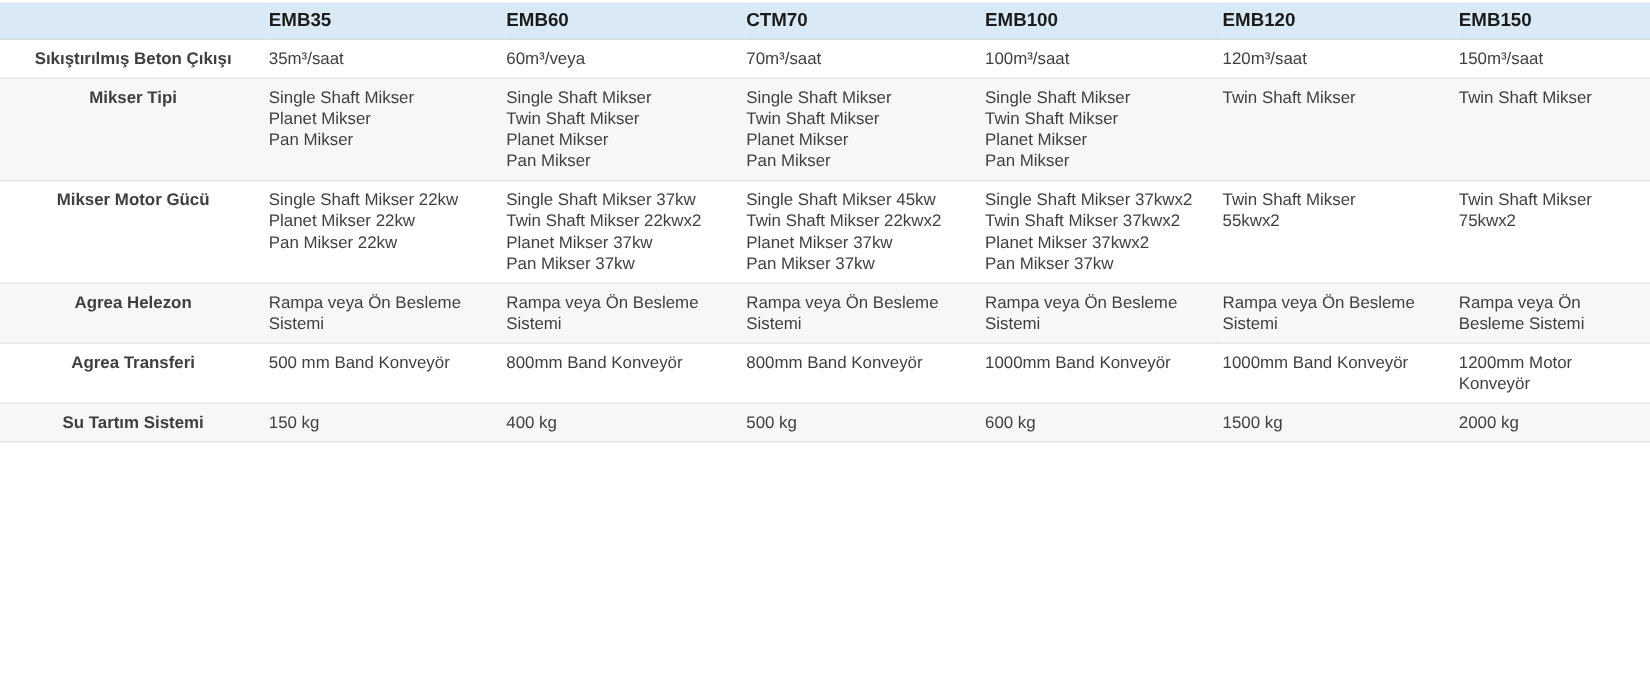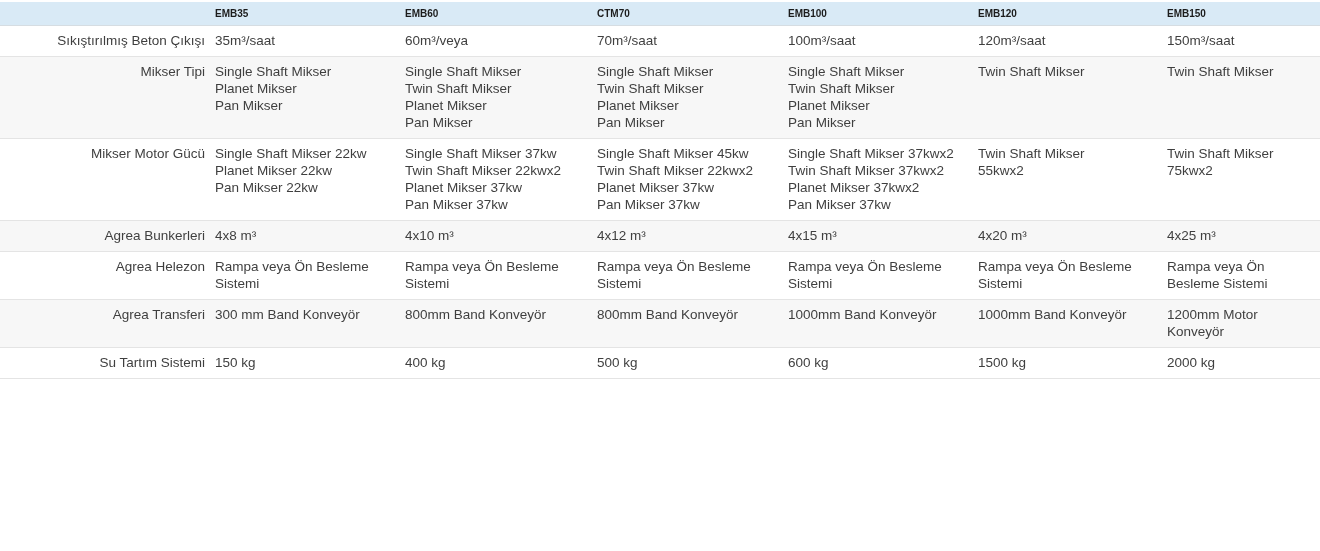--- a/index.html
+++ b/index.html
@@ -31,26 +31,26 @@
   table.spec col.c5{width:189px;}
   table.spec col.c6{width:153px;}
   thead th{
     background:var(--header-bg);
     color:var(--header-text);
     font-weight:bold;
     text-align:left;
     vertical-align:middle;
     padding:6px 4px 6px 0;
     border-bottom:1px solid var(--header-border);
-    font-size:10px;
+    font-size:15px;
   }
   thead th.rowlabel{padding-left:8px;}
   tbody th.rowlabel{
-    font-weight:normal;
-    text-align:right;
+    font-weight:bold;
+    text-align:center;
     vertical-align:top;
     padding:6px 10px 7px 8px;
     line-height:17px;
     margin-left:17px;
   }
   tbody td{
     vertical-align:top;
     padding:6px 4px 7px 0;
     line-height:17px;
     white-space:pre-line;
@@ -129,40 +129,31 @@
           <td>Single Shaft Mikser 37kwx2
 Twin Shaft Mikser 37kwx2
 Planet Mikser 37kwx2
 Pan Mikser 37kw</td>
           <td>Twin Shaft Mikser
 55kwx2</td>
           <td>Twin Shaft Mikser
 75kwx2</td>
         </tr>
         <tr>
-          <th class="rowlabel">Agrea Bunkerleri</th>
-          <td>4x8 m³</td>
-          <td>4x10 m³</td>
-          <td>4x12 m³</td>
-          <td>4x15 m³</td>
-          <td>4x20 m³</td>
-          <td>4x25 m³</td>
-        </tr>
-        <tr>
           <th class="rowlabel">Agrea Helezon</th>
           <td>Rampa veya Ön Besleme Sistemi</td>
           <td>Rampa veya Ön Besleme Sistemi</td>
           <td>Rampa veya Ön Besleme Sistemi</td>
           <td>Rampa veya Ön Besleme Sistemi</td>
           <td>Rampa veya Ön Besleme Sistemi</td>
           <td>Rampa veya Ön Besleme Sistemi</td>
         </tr>
         <tr>
           <th class="rowlabel">Agrea Transferi</th>
-          <td>300 mm Band Konveyör</td>
+          <td>500 mm Band Konveyör</td>
           <td>800mm Band Konveyör</td>
           <td>800mm Band Konveyör</td>
           <td>1000mm Band Konveyör</td>
           <td>1000mm Band Konveyör</td>
           <td>1200mm Motor Konveyör</td>
         </tr>
         <tr>
           <th class="rowlabel">Su Tartım Sistemi</th>
           <td>150 kg</td>
           <td>400 kg</td>

